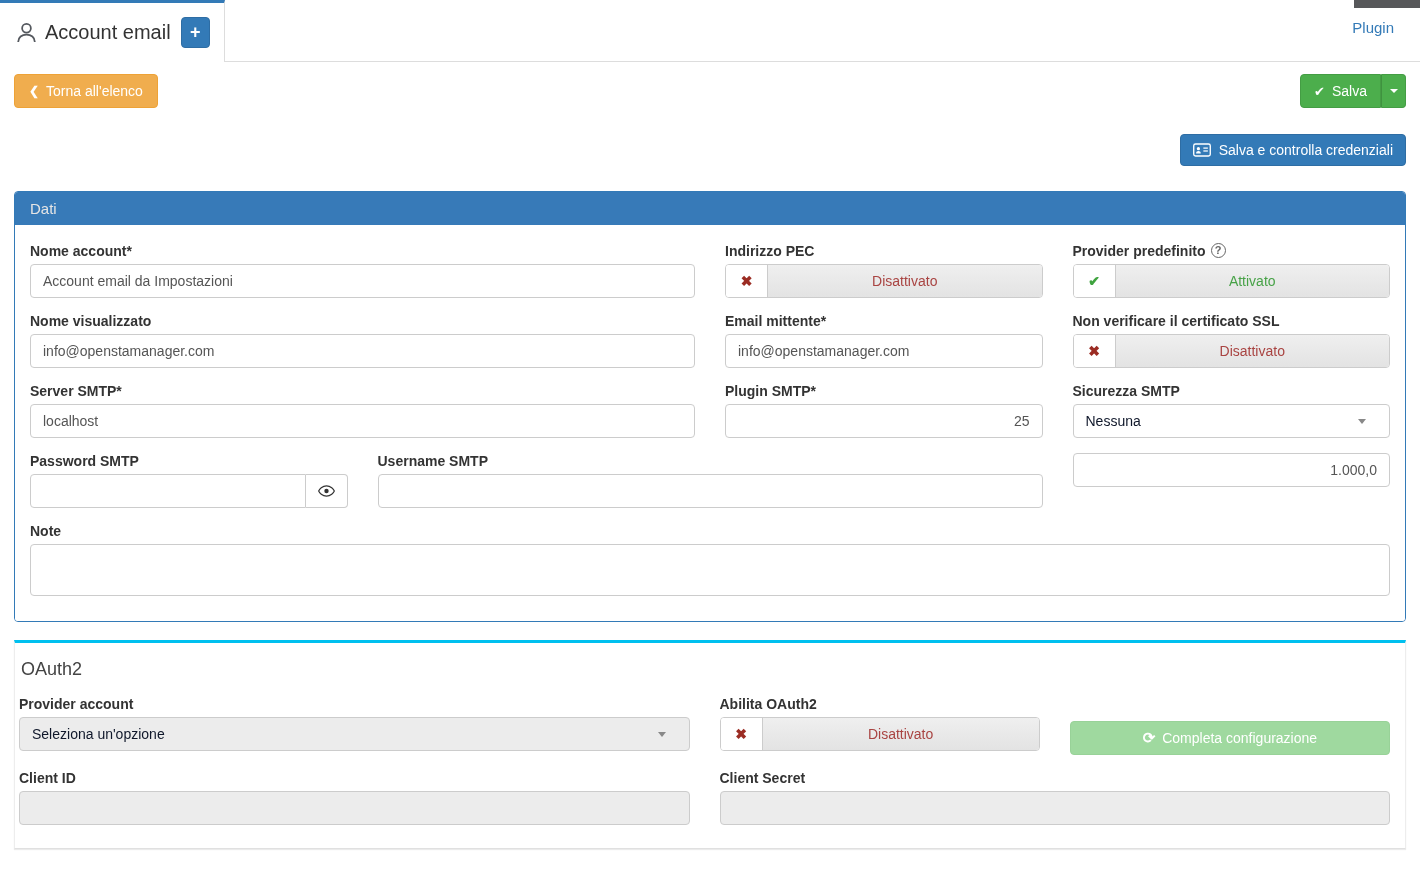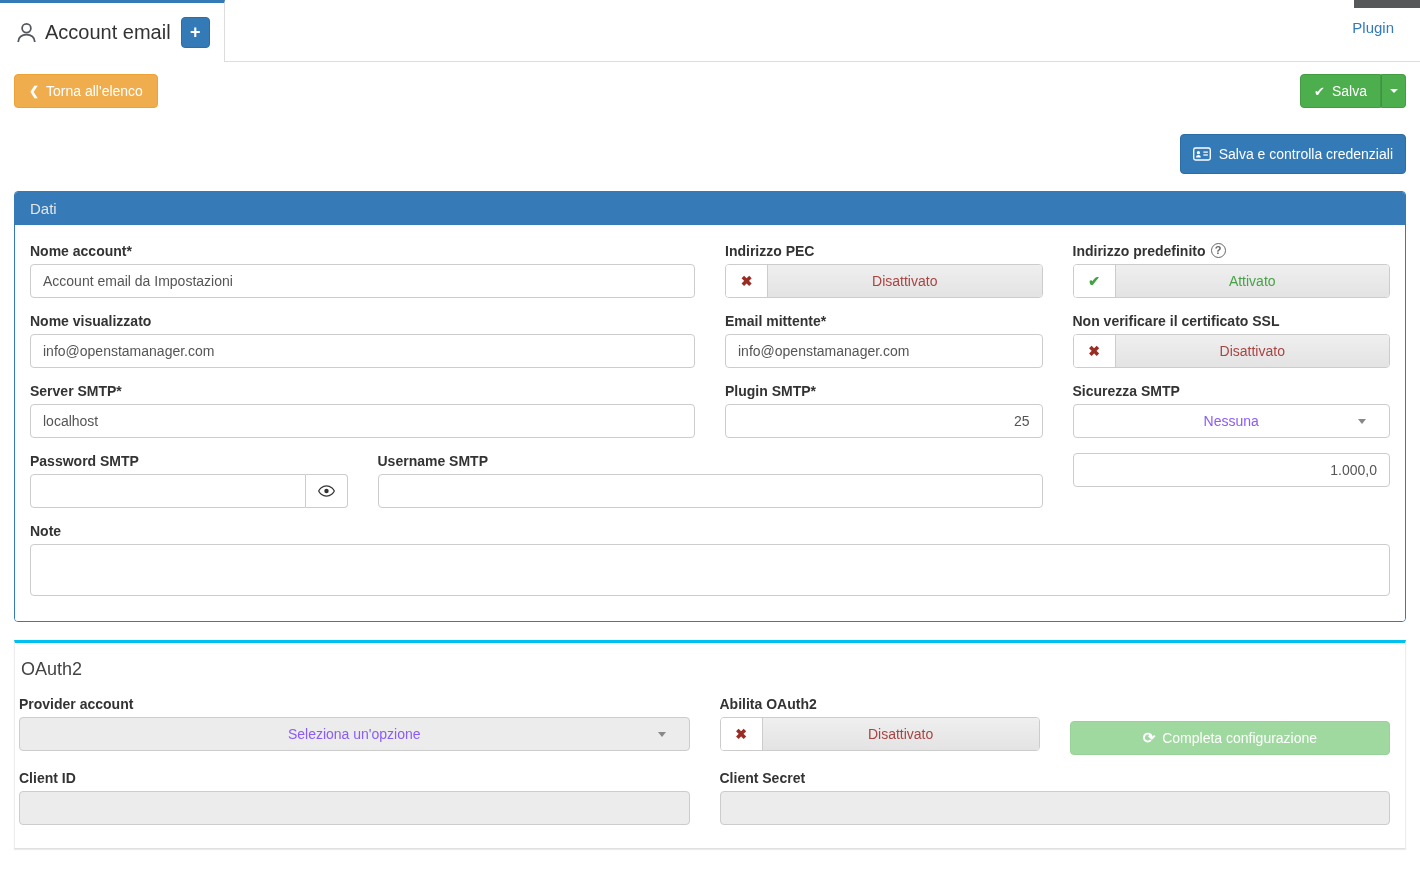--- a/index.html
+++ b/index.html
@@ -21,21 +21,21 @@
   .toolbar1 { display:flex; justify-content:space-between; align-items:flex-start; height:40px; }
   .btn { font-size:14px; border-radius:4px; display:inline-flex; align-items:center; cursor:pointer; }
   .btn-back { background:#f0ad4e; border:1px solid #eea236; color:#fff; padding:7px 14px; height:34px; }
   .btn-back .chev { font-size:12px; margin-right:7px; font-weight:bold; }
   .split { display:inline-flex; height:34px; }
   .btn-save-main { background:#4cae4c; border:1px solid #449d44; color:#fff; padding:7px 13px; border-radius:4px 0 0 4px; display:flex; align-items:center; }
   .btn-save-main .chk { margin-right:7px; font-size:13px; }
   .btn-save-caret { background:#4cae4c; border:1px solid #449d44; border-left:1px solid #3f923f; border-radius:0 4px 4px 0; width:25px; display:flex; align-items:center; justify-content:center; }
   .caret-down { width:0; height:0; border-left:4px solid transparent; border-right:4px solid transparent; border-top:4px solid #fff; }
   .toolbar2 { display:flex; justify-content:flex-end; margin-top:20px; height:34px; }
-  .btn-savecheck { background:#337ab7; border:1px solid #2e6da4; color:#fff; padding:6px 12px; height:40px; font-size:14px; }
+  .btn-savecheck { background:#337ab7; border:1px solid #2e6da4; color:#fff; padding:6px 12px; height:32px; font-size:14px; }
   .btn-savecheck svg { margin-right:8px; }
 
   
   .panel { margin-top:23px; border:1px solid #337ab7; border-radius:4px; }
   .panel-head { background:#377ab8; color:#e5e5e5; font-size:15px; padding:8px 15px; border-radius:3px 3px 0 0; }
   .panel-body { padding:18px 15px 6px 15px; background:#fff; border-radius:0 0 3px 3px; }
 
   .row { display:flex; margin:0 -15px; }
   .col { padding:0 15px; }
   .c6 { width:50%; } .c3 { width:25%; } .c12 { width:100%; }
@@ -52,21 +52,21 @@
   .t-label { flex:1; display:flex; align-items:center; justify-content:center; background:linear-gradient(#efefef,#e3e3e3); font-size:14px; }
   .toggle.off .t-icon { color:#9b2c23; }
   .toggle.off .t-label { color:#a94442; }
   .toggle.on .t-icon { color:#3fa33f; }
   .toggle.on .t-label { color:#47a247; }
 
   .help-circle { display:inline-block; width:15px; height:15px; border:1px solid #666; border-radius:50%; color:#666; font-size:11px; line-height:13px; text-align:center; font-weight:bold; margin-left:5px; vertical-align:text-top; }
 
   
   .sel { position:relative; }
-  .sel .inp { color:#8b5cf6;text-align:center; }
+  .sel .inp { color:#0f172a; }
   .sel-caret { position:absolute; right:24px; top:15px; width:0; height:0; border-left:4px solid transparent; border-right:4px solid transparent; border-top:5px solid #888; }
   .sel.disabled .inp { background:#ececec; }
 
   
   .igroup { display:flex; }
   .igroup .inp { flex:1; border-radius:4px 0 0 4px; }
   .ig-addon { width:42px; border:1px solid #ccc; border-left:0; border-radius:0 4px 4px 0; background:#fff; display:flex; align-items:center; justify-content:center; cursor:pointer; }
 
   
   .obox { margin-top:18px; background:#fff; border-top:3px solid #00c0ef; border-left:1px solid #ededed; border-right:1px solid #ededed; border-bottom:1px solid #e0e0e0; box-shadow:0 1px 1px rgba(0,0,0,0.08); padding:12px 15px 8px 4px; }
@@ -136,21 +136,21 @@
             <input class="inp" type="text" value="Account email da Impostazioni" style="">
           </div>
           <div class="col c3 fg">
             <label class="flabel">Indirizzo PEC</label>
             <div class="toggle off">
               <span class="t-icon">✖</span>
               <span class="t-label">Disattivato</span>
             </div>
           </div>
           <div class="col c3 fg">
-            <label class="flabel"><span>Indirizzo predefinito</span><span class="help-circle">?</span></label>
+            <label class="flabel"><span>Provider predefinito</span><span class="help-circle">?</span></label>
             <div class="toggle on">
               <span class="t-icon">✔</span>
               <span class="t-label">Attivato</span>
             </div>
           </div>
         </div>
 
         <div class="row">
           <div class="col c6 fg">
             <label class="flabel">Nome visualizzato</label>

